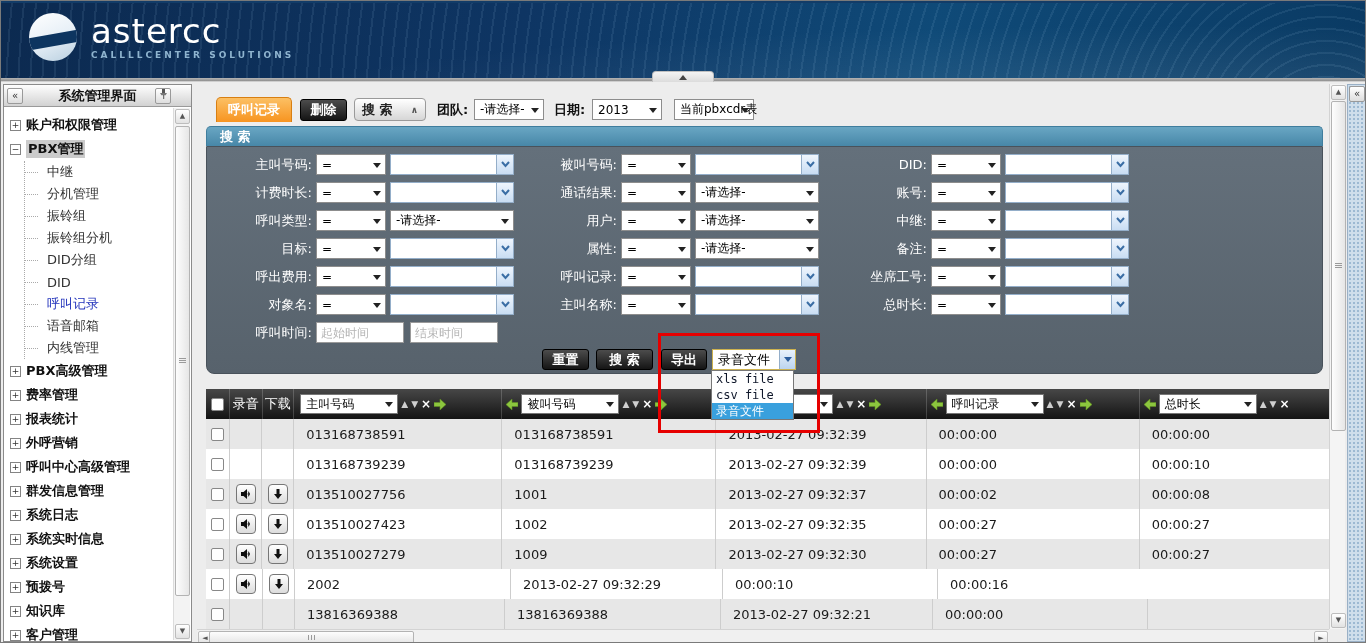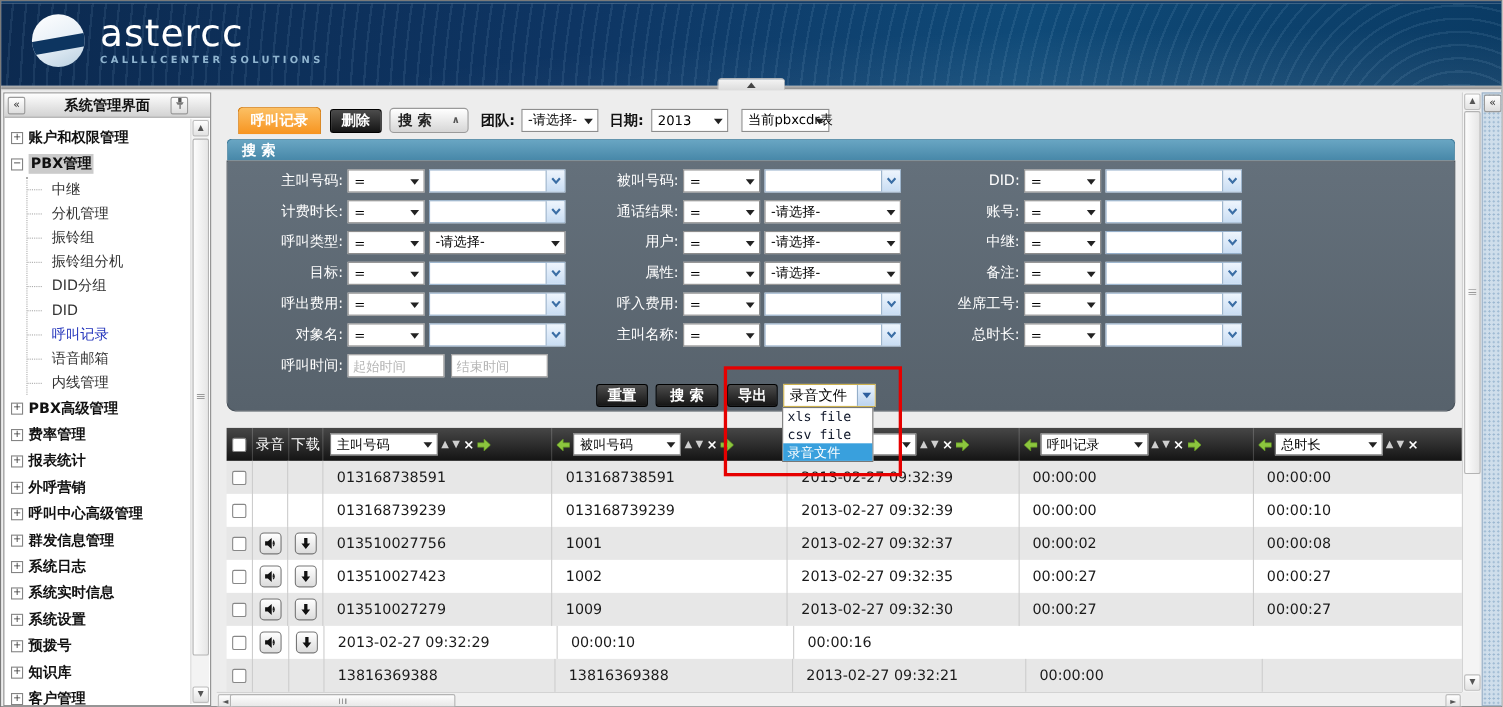--- a/index.html
+++ b/index.html
@@ -464,21 +464,21 @@
               <span>=</span>
               <span class="dn-arrow"></span>
             </div>
           <div class="combo">
               <span class="cbtn">
                 <svg width="9" height="7" viewBox="0 0 9 7">
                   <polyline points="1,1 4.5,5 8,1" fill="none" stroke="#3b6ea5" stroke-width="2"></polyline>
                 </svg>
               </span>
             </div>
-          <span class="flabel">呼入费用:</span>
+          <span class="flabel">呼叫记录:</span>
           <div class="sel op">
               <span>=</span>
               <span class="dn-arrow"></span>
             </div>
           <div class="combo">
               <span class="cbtn">
                 <svg width="9" height="7" viewBox="0 0 9 7">
                   <polyline points="1,1 4.5,5 8,1" fill="none" stroke="#3b6ea5" stroke-width="2"></polyline>
                 </svg>
               </span>
@@ -741,20 +741,21 @@
               </svg>
             </span>
           </div>
         <div class="td td-dl">
             <span class="mbtn">
               <svg width="12" height="12" viewBox="0 0 12 12">
                 <path d="M4.5 1h3v5H10L6 11 2 6h2.5z" fill="#111"></path>
               </svg>
             </span>
           </div>
+        <div class="td td-c2">2002</div>
         <div class="td td-c3">2013-02-27 09:32:29</div>
         <div class="td td-c4">00:00:10</div>
         <div class="td td-c5">00:00:16</div>
       </div>
       <div class="tr odd">
         <div class="td td-check">
             <span class="cb"></span>
           </div>
         <div class="td td-rec"></div>
           <div class="td td-dl"></div>

